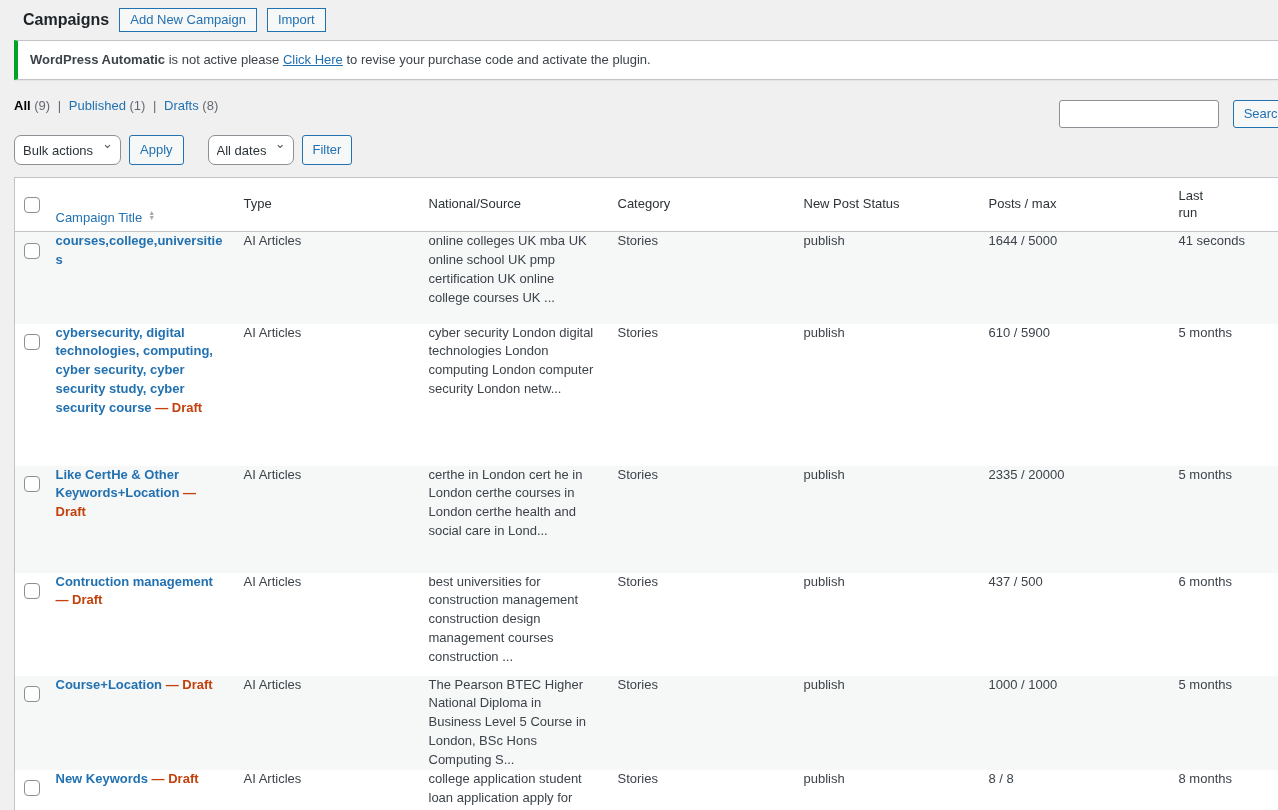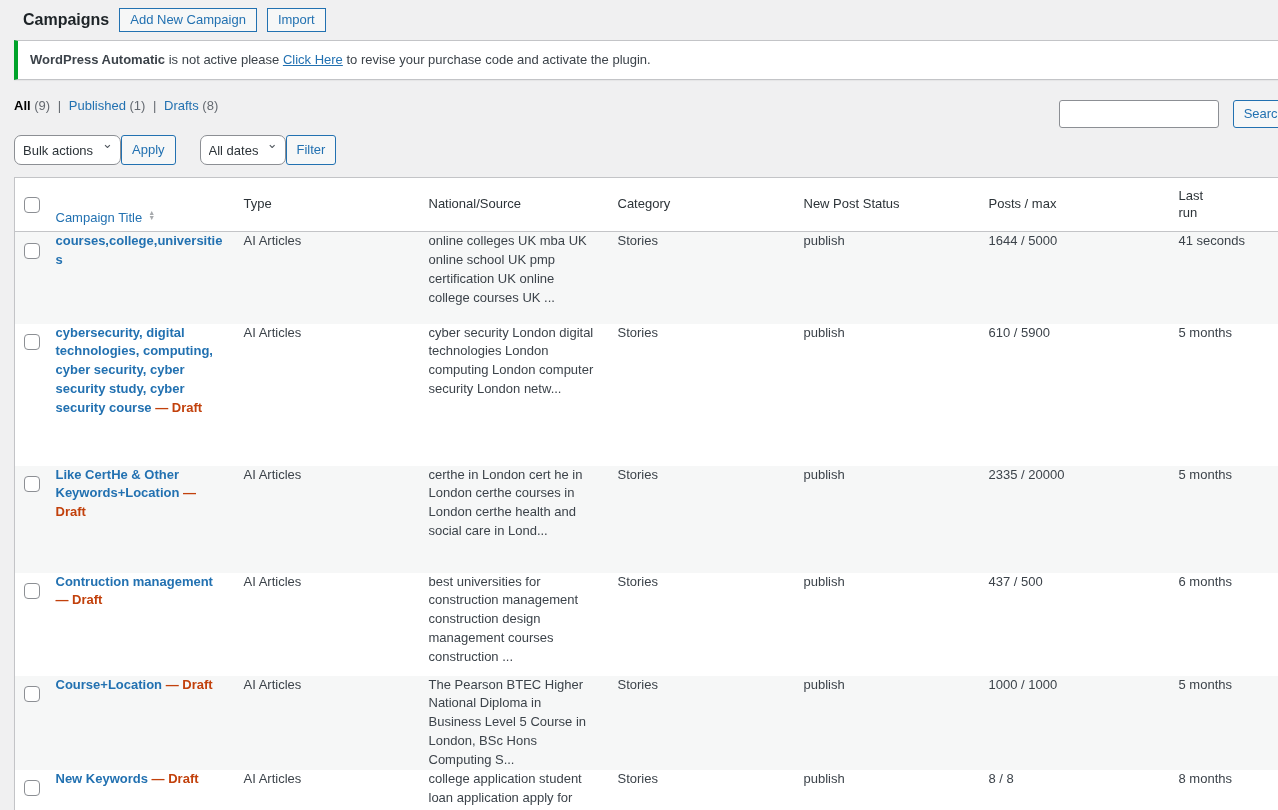--- a/index.html
+++ b/index.html
@@ -81,21 +81,21 @@
   }
   select {
     appearance: none; -webkit-appearance: none;
     height: 30px;
     border: 1px solid #8c8f94; border-radius: 7px;
     background: #fff; color: #2c3338;
     padding: 0 26px 0 8px;
     font-family: "Liberation Sans", sans-serif; font-size: 13px;
     cursor: pointer;
   }
-  .tablenav .button { margin-left: 0; padding: 5px 10px; }
+  .tablenav .button { margin-left: 8px; padding: 5px 10px; }
   .dates-wrap { margin-left: 24px; }
 
   
   table.wp-list-table {
     width: 1292px;
     border-collapse: collapse;
     table-layout: fixed;
     background: #fff;
     border: 1px solid #c3c4c7;
     box-shadow: 0 1px 1px rgba(0,0,0,.04);

